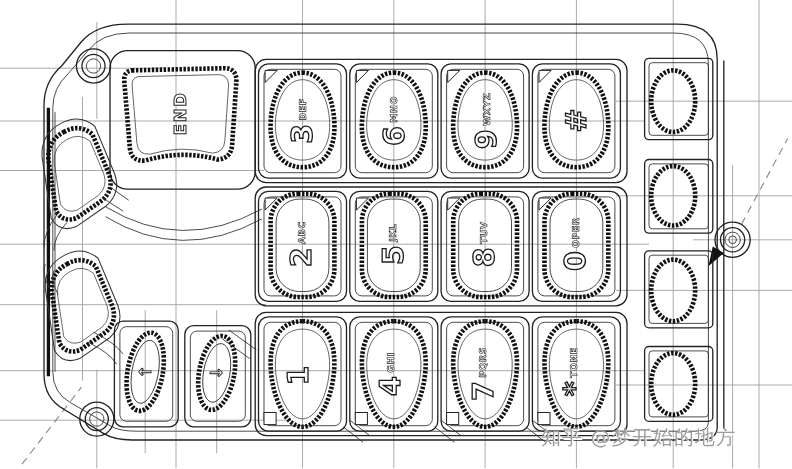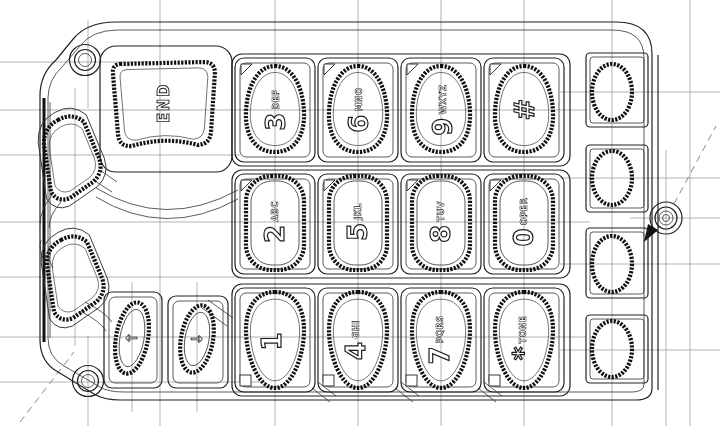--- a/index.html
+++ b/index.html
@@ -286,13 +286,14 @@
   <span class="lets">TONE</span>
 </div>
 
 <div class="klabel" style="left:132px;top:338px">
   <span class="num arrow">↑</span>
 </div>
 <div class="klabel" style="left:197px;top:339px">
   <span class="num arrow">↓</span>
 </div>
 
+<div id="watermark">知乎 @梦开始的地方</div>
 </div>
 
 </body></html>

